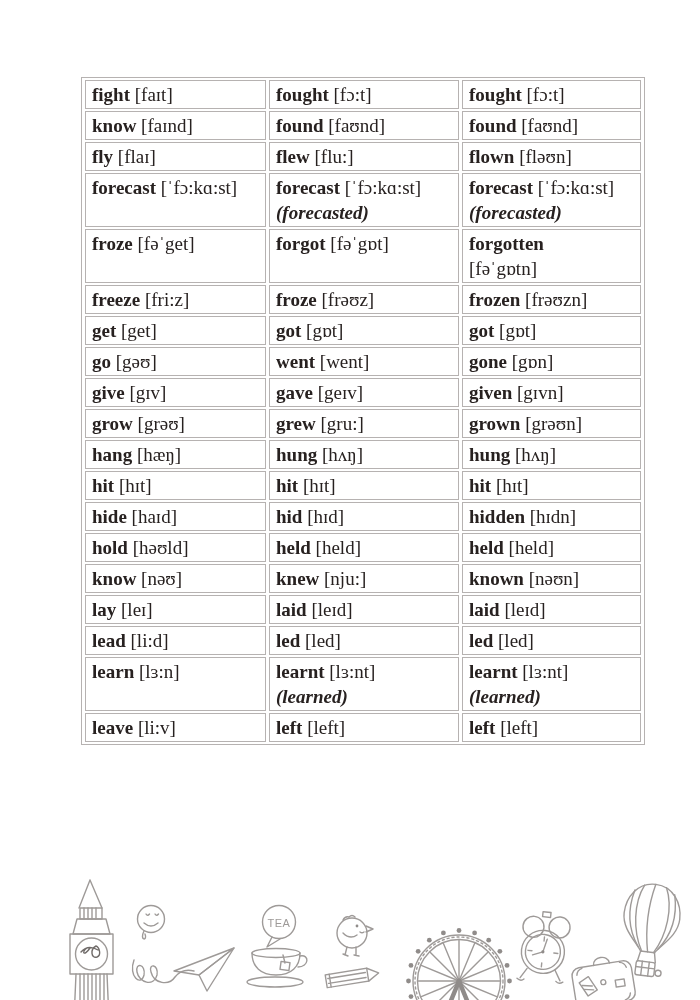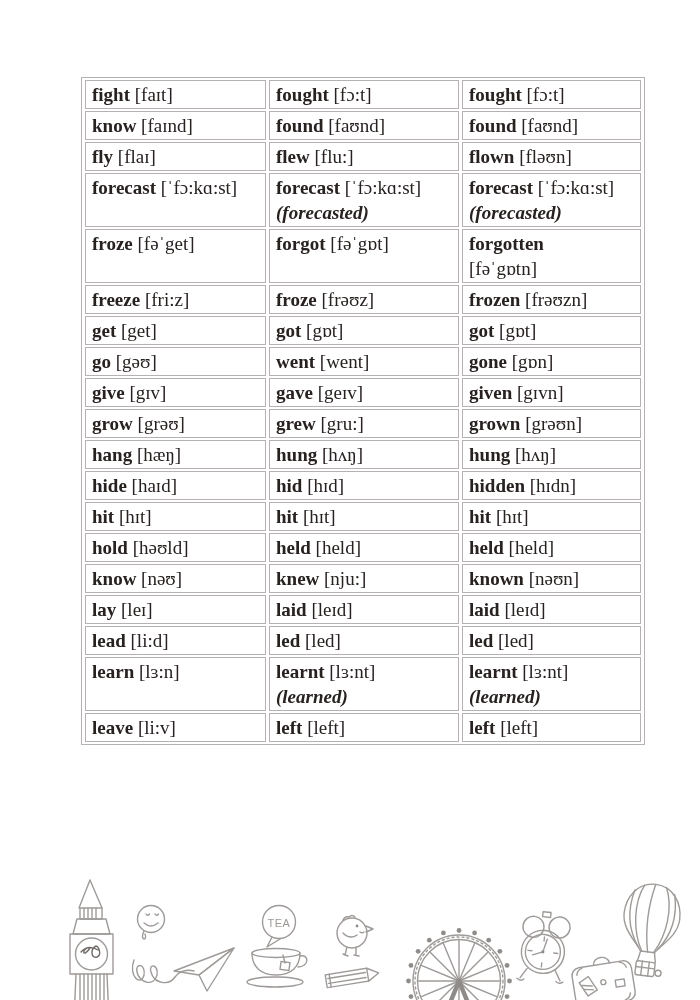--- a/index.html
+++ b/index.html
@@ -84,28 +84,28 @@
           <td><b>grow</b> <span>[grəʊ]</span></td>
           <td><b>grew</b> <span>[gru:]</span></td>
           <td><b>grown</b> <span>[grəʊn]</span></td>
         </tr>
         <tr>
           <td><b>hang</b> <span>[hæŋ]</span></td>
           <td><b>hung</b> <span>[hʌŋ]</span></td>
           <td><b>hung</b> <span>[hʌŋ]</span></td>
         </tr>
         <tr>
+          <td><b>hit</b> <span>[hɪt]</span></td>
+          <td><b>hit</b> <span>[hɪt]</span></td>
+          <td><b>hit</b> <span>[hɪt]</span></td>
+        </tr>
+        <tr>
           <td><b>hide</b> <span>[haɪd]</span></td>
           <td><b>hid</b> <span>[hɪd]</span></td>
           <td><b>hidden</b> <span>[hɪdn]</span></td>
-        </tr>
-        <tr>
-          <td><b>hit</b> <span>[hɪt]</span></td>
-          <td><b>hit</b> <span>[hɪt]</span></td>
-          <td><b>hit</b> <span>[hɪt]</span></td>
         </tr>
         <tr>
           <td><b>hold</b> <span>[həʊld]</span></td>
           <td><b>held</b> <span>[held]</span></td>
           <td><b>held</b> <span>[held]</span></td>
         </tr>
         <tr>
           <td><b>know</b> <span>[nəʊ]</span></td>
           <td><b>knew</b> <span>[nju:]</span></td>
           <td><b>known</b> <span>[nəʊn]</span></td>

